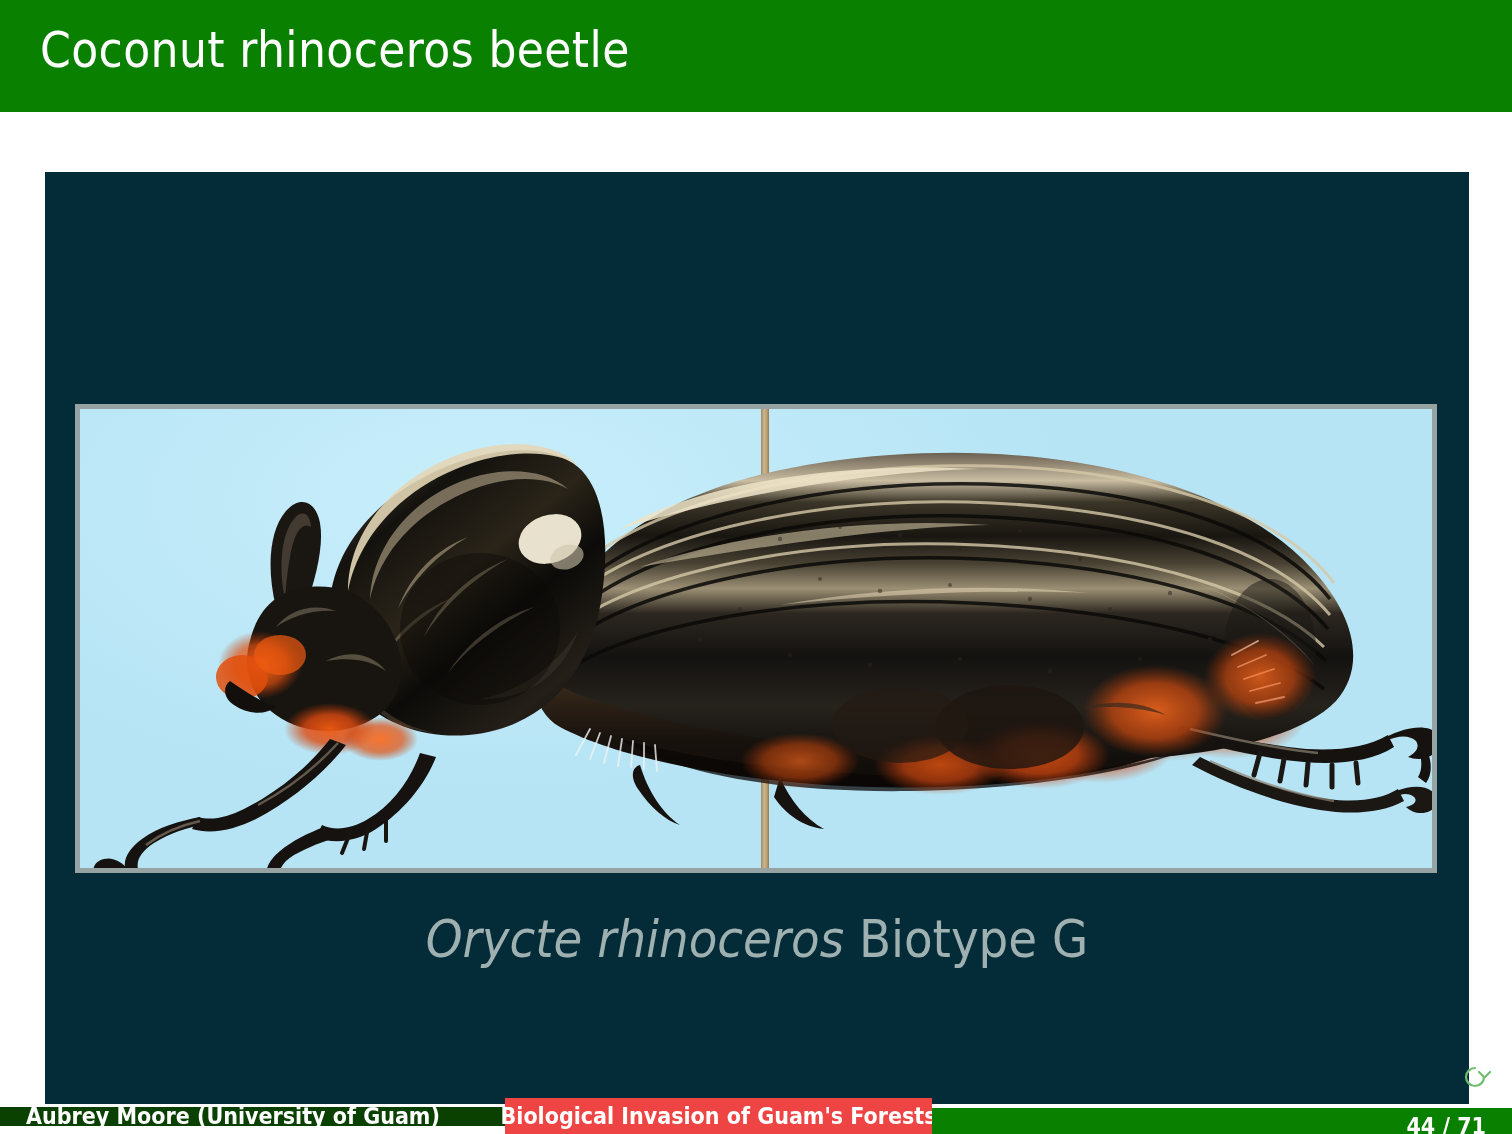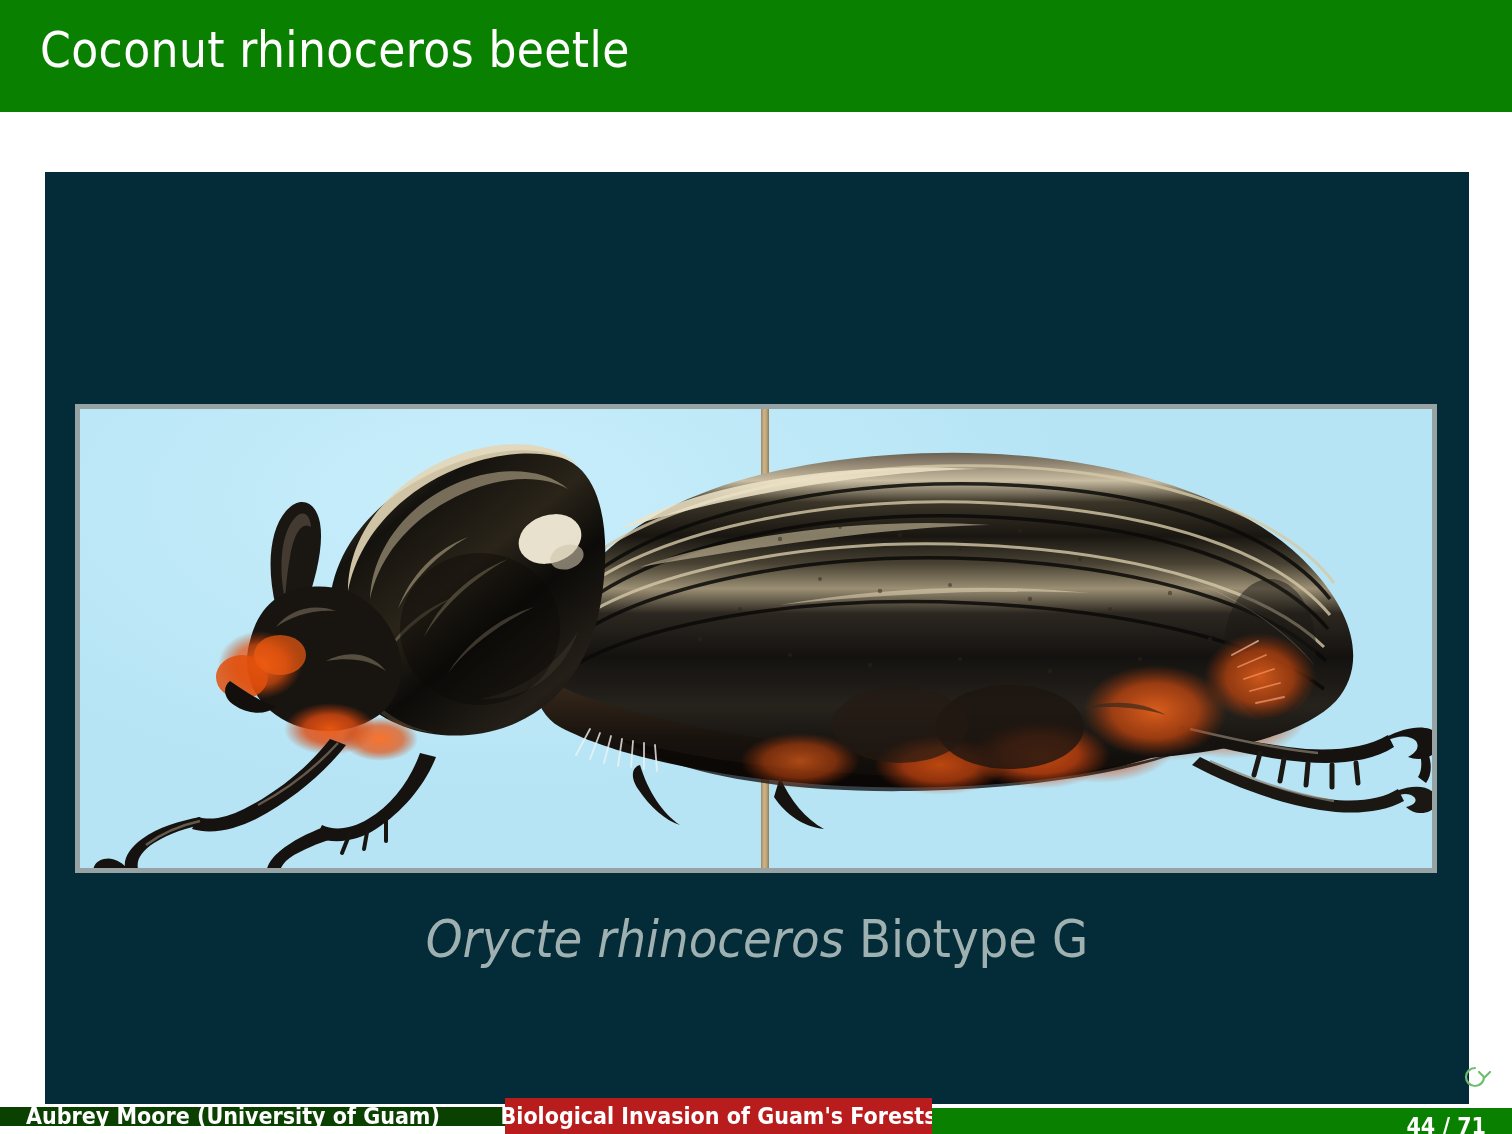--- a/index.html
+++ b/index.html
@@ -145,21 +145,21 @@
   .footer-author {
     background: #0a4000;
     height: 19px;
     width: 505px;
     display: flex;
     align-items: center;
     padding-left: 26px;
     box-sizing: border-box;
   }
   .footer-title {
-    background: #b91c1c;
+    background: #ef4444;
     height: 36px;
     width: 427px;
     display: flex;
     align-items: center;
     justify-content: center;
     box-sizing: border-box;
   }
   .footer-page {
     background: #0a8000;
     height: 36px;

